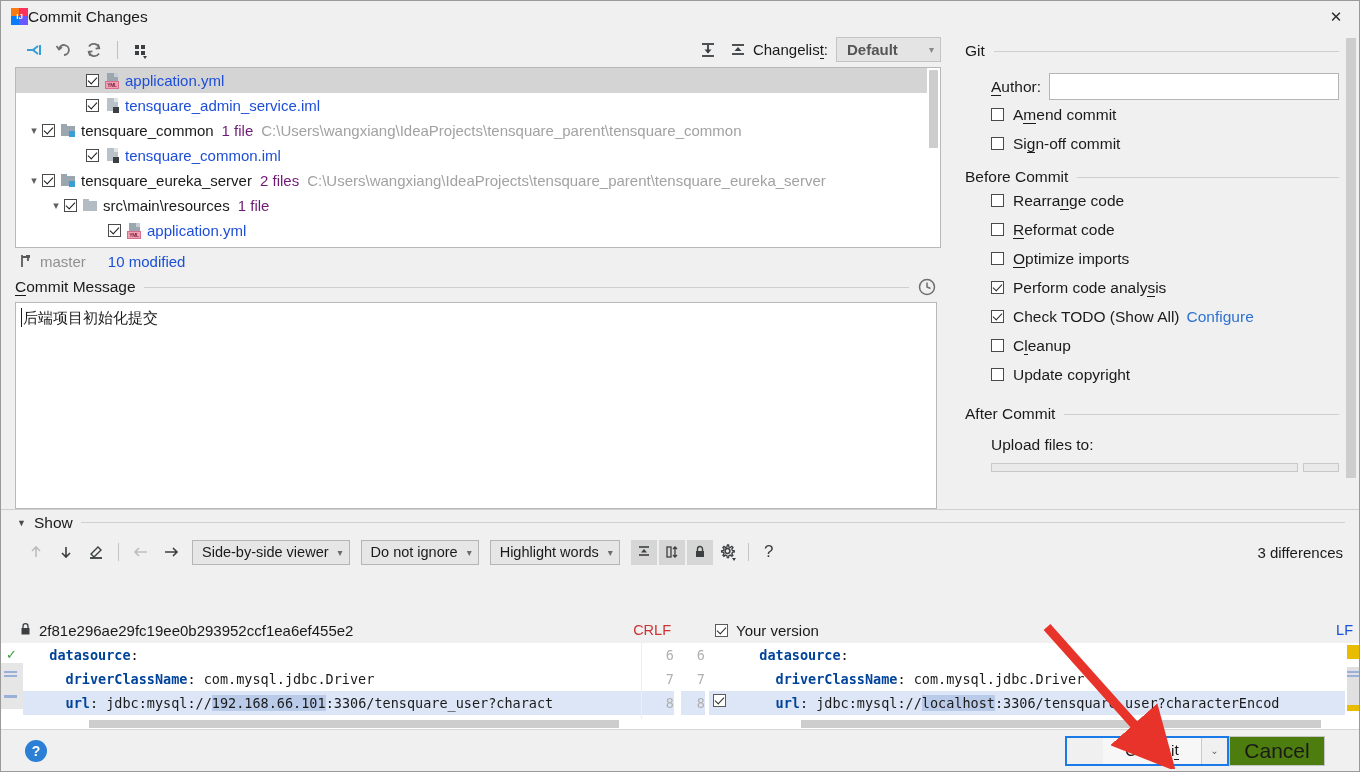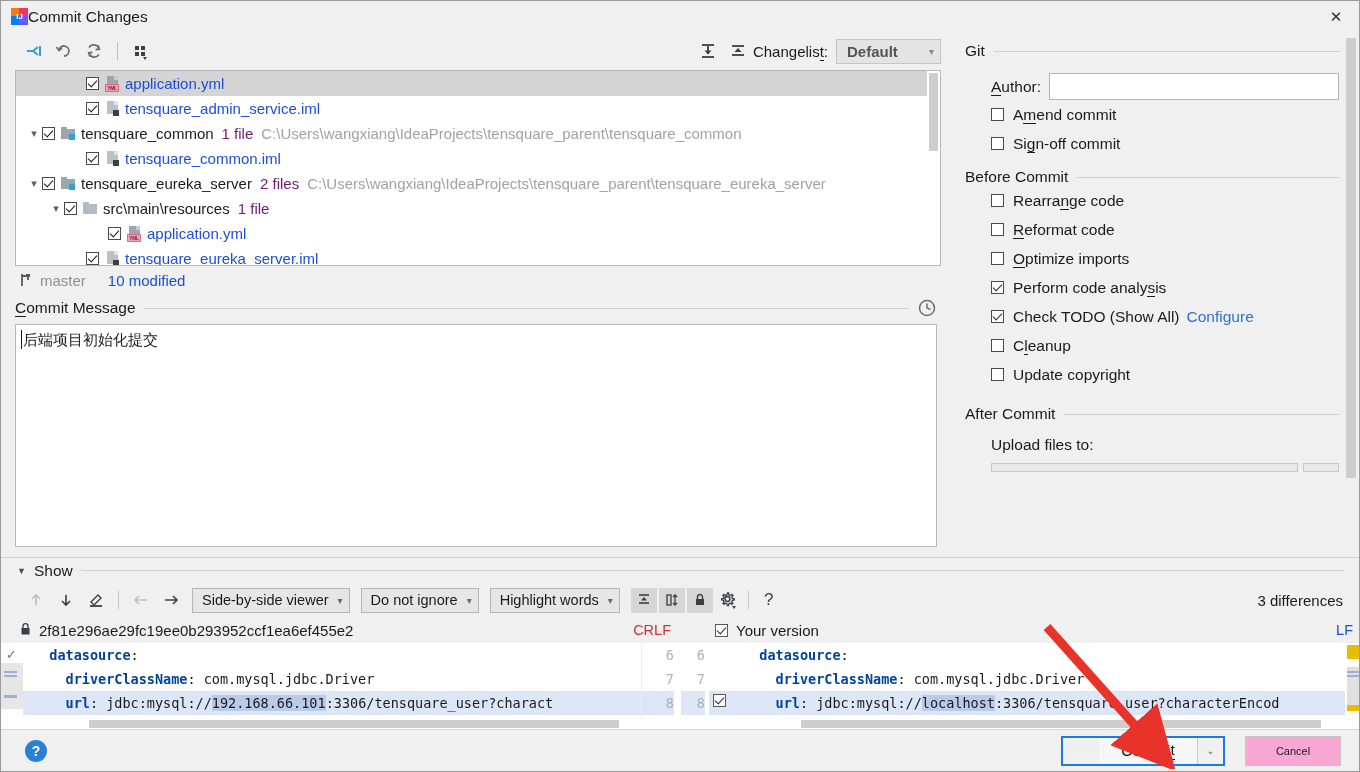--- a/index.html
+++ b/index.html
@@ -206,21 +206,21 @@
   }
   .dcombo .arrow { color: #6b6b6b; font-size: 10px; margin-left: 9px; }
   .dt-togg {
     width: 26px; height: 25px; background: #d6d6d6; display:flex;
     align-items:center; justify-content:center; margin-right: 2px;
   }
   .dt-plain { width: 26px; height: 25px; display:flex; align-items:center; justify-content:center; }
   .diffcount { margin-left: auto; font-size: 15px; color: #1a1a1a; padding-right: 4px; }
 
   
-  .diff-panes { display: flex; height: 112px; }
+  .diff-panes { display: flex; height: 112px; margin-top: 48px; }
   .pane { position: relative; overflow: hidden; }
   .pane-left { width: 680px; min-width: 680px; }
   .pane-right { flex: 1; }
   .pane-head { height: 26px; display: flex; align-items: center; font-size: 15px; }
   .lock-ic { width: 14px; margin: 0 6px 0 18px; flex: none; }
   .rev { color: #1a1a1a; font-size: 15px; }
   .eol { margin-left: auto; color: #c33; font-size: 14.5px; padding-right: 10px; }
   .eol.lf { color: #1a4fd6; padding-right: 6px; }
   .yv-check {
     width: 13px; height: 13px; border: 1px solid #5a5a5a; background: #fff;
@@ -282,37 +282,37 @@
     height: 42px; min-height: 42px; display: flex; align-items: center;
     padding: 0 14px 0 14px; background: #f0f0f0; border-top: 1px solid #d6d6d6;
   }
   .help-btn {
     width: 22px; height: 22px; border-radius: 50%; background: #2b7fd4; color: #fff;
     font-size: 14px; display:flex; align-items:center; justify-content:center;
     font-weight: bold; margin-left: 10px; cursor: default;
   }
   .footer-spacer { flex: 1; }
   .commit-wrap {
-    border: 2px solid #1a7ae8; display: flex; height: 30px; margin-right: 20px; padding-left: 36px;
+    border: 2px solid #1a7ae8; display: flex; height: 30px; margin-right: 0; padding-left: 36px;
   }
   .commit-btn {
     min-width: 98px; background: #f7f7f7; border: none;
     display:flex; align-items:center; justify-content:center; font-size: 15.5px;
     color: #1a1a1a; cursor: default; padding: 0 10px;
   }
   .commit-btn u { text-decoration: none; border-bottom: 1px solid #1a1a1a; }
   .commit-arrow {
     width: 26px; background: #f0f0f0; border-left: 1px solid #c8c8c8;
     display:flex; align-items:center; justify-content:center; color:#6b6b6b; font-size:10px;
     cursor: default;
   }
   .cancel-btn {
-    min-width: 96px; height: 30px; background: #f9a8d4; border: 1px solid #c4c4c4;
-    display:flex; align-items:center; justify-content:center; font-size: 11px;
-    color:#1a1a1a; cursor: default; margin-right: 4px;
+    min-width: 96px; height: 30px; background: #4d7c0f; border: 1px solid #c4c4c4;
+    display:flex; align-items:center; justify-content:center; font-size: 21px;
+    color:#1a1a1a; cursor: default; margin-right: 20px;
   }
 
   
   .red-arrow { position: absolute; left: 1038px; top: 618px; width: 160px; height: 150px;
                pointer-events: none; }
 </style>
 </head>
 <body>
 
 <div class="dialog">

